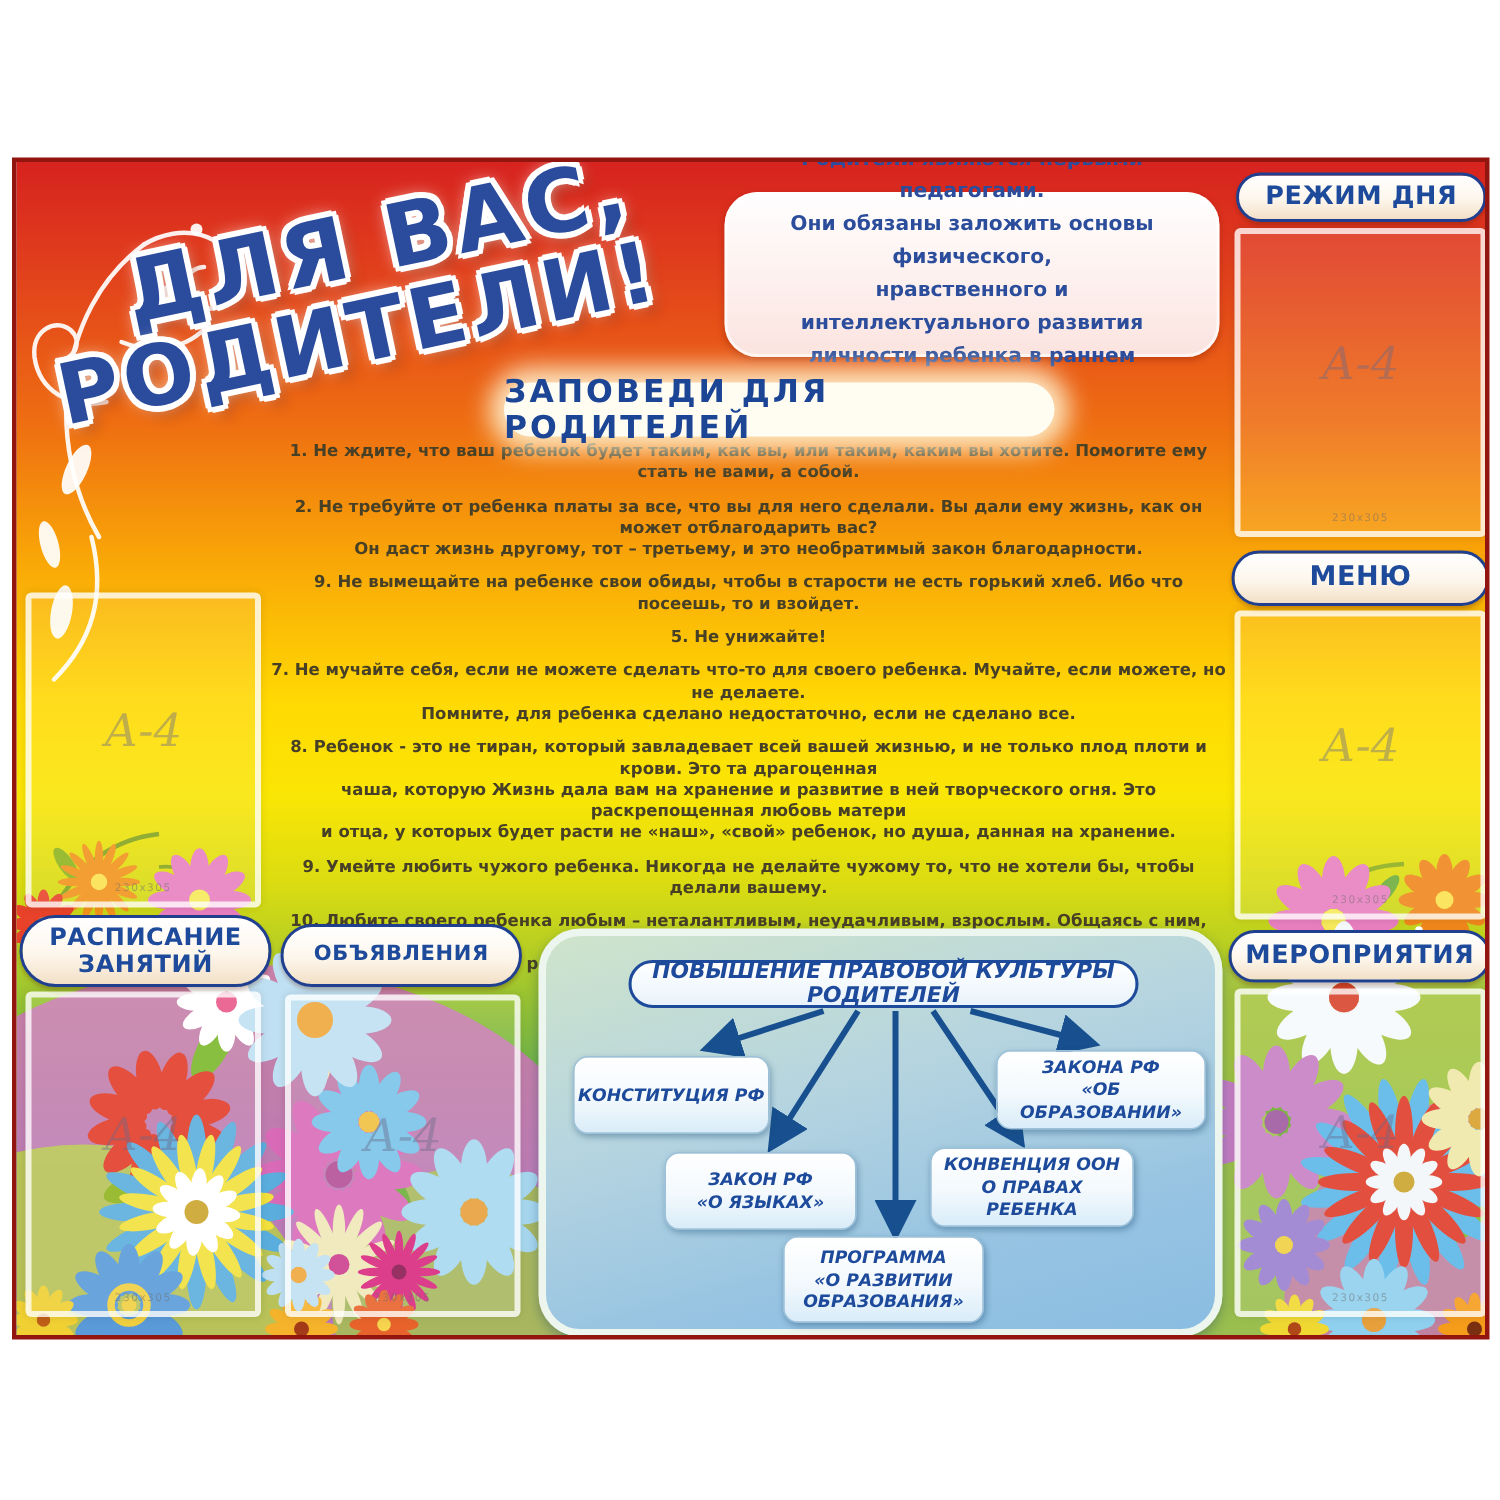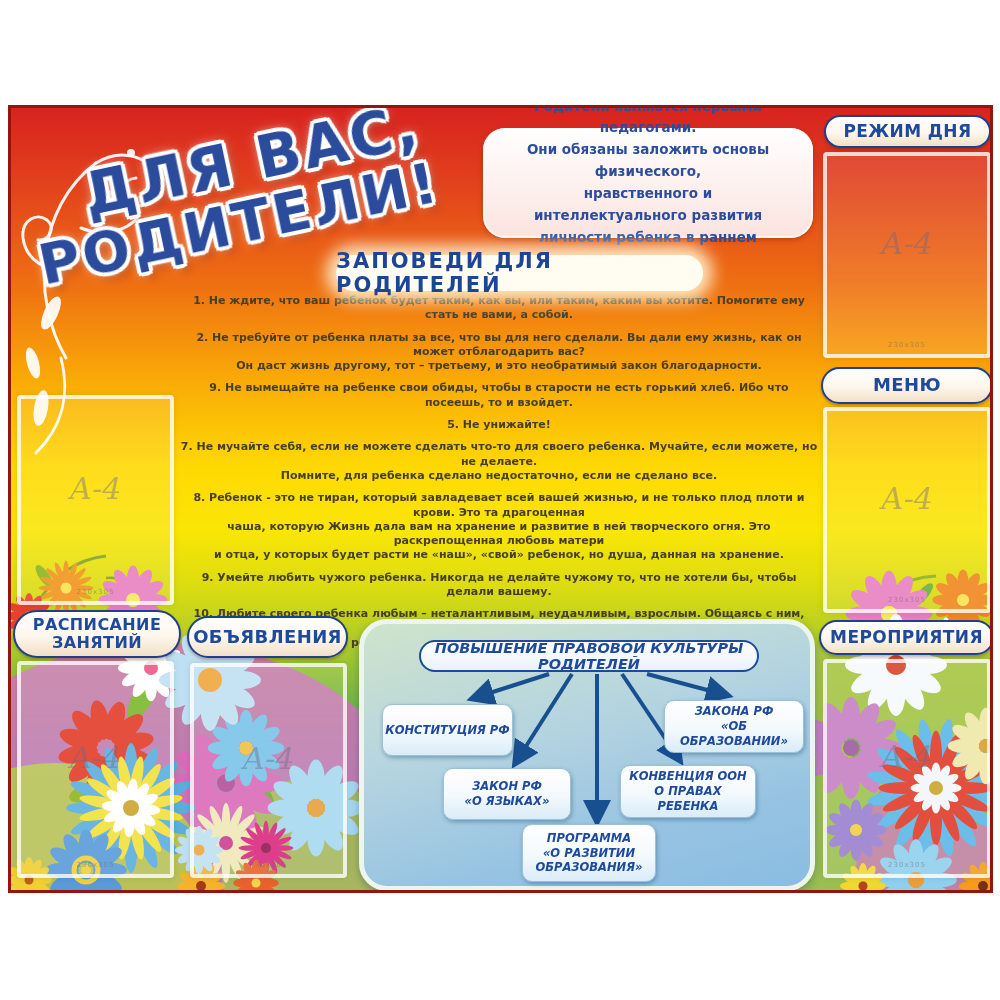--- a/index.html
+++ b/index.html
@@ -246,21 +246,21 @@
     <div class="pocket" style="left:6px;top:287px;width:157px;height:210px;">
       <span class="wm">А-4</span>
       <span class="sz">230x305</span>
     </div>
     <div class="pill" style="left:2px;top:502px;width:168px;height:48px;font-size:16px;">РАСПИСАНИЕ
 ЗАНЯТИЙ</div>
     <div class="pocket" style="left:6px;top:553px;width:157px;height:217px;">
       <span class="wm">А-4</span>
       <span class="sz">230x305</span>
     </div>
-    <div class="pill" style="left:176px;top:508px;width:161px;height:42px;font-size:18px;">ОБЪЯВЛЕНИЯ</div>
+    <div class="pill" style="left:176px;top:508px;width:161px;height:42px;font-size:14px;">ОБЪЯВЛЕНИЯ</div>
     <div class="pocket" style="left:179px;top:555px;width:157px;height:215px;">
       <span class="wm">А-4</span>
       <span class="sz">230x305</span>
     </div>
 
     <div class="pill" style="left:813px;top:7px;width:167px;height:33px;font-size:17px;">РЕЖИМ ДНЯ</div>
     <div class="pocket" style="left:812px;top:44px;width:168px;height:206px;">
       <span class="wm">А-4</span>
       <span class="sz">230x305</span>
     </div>

